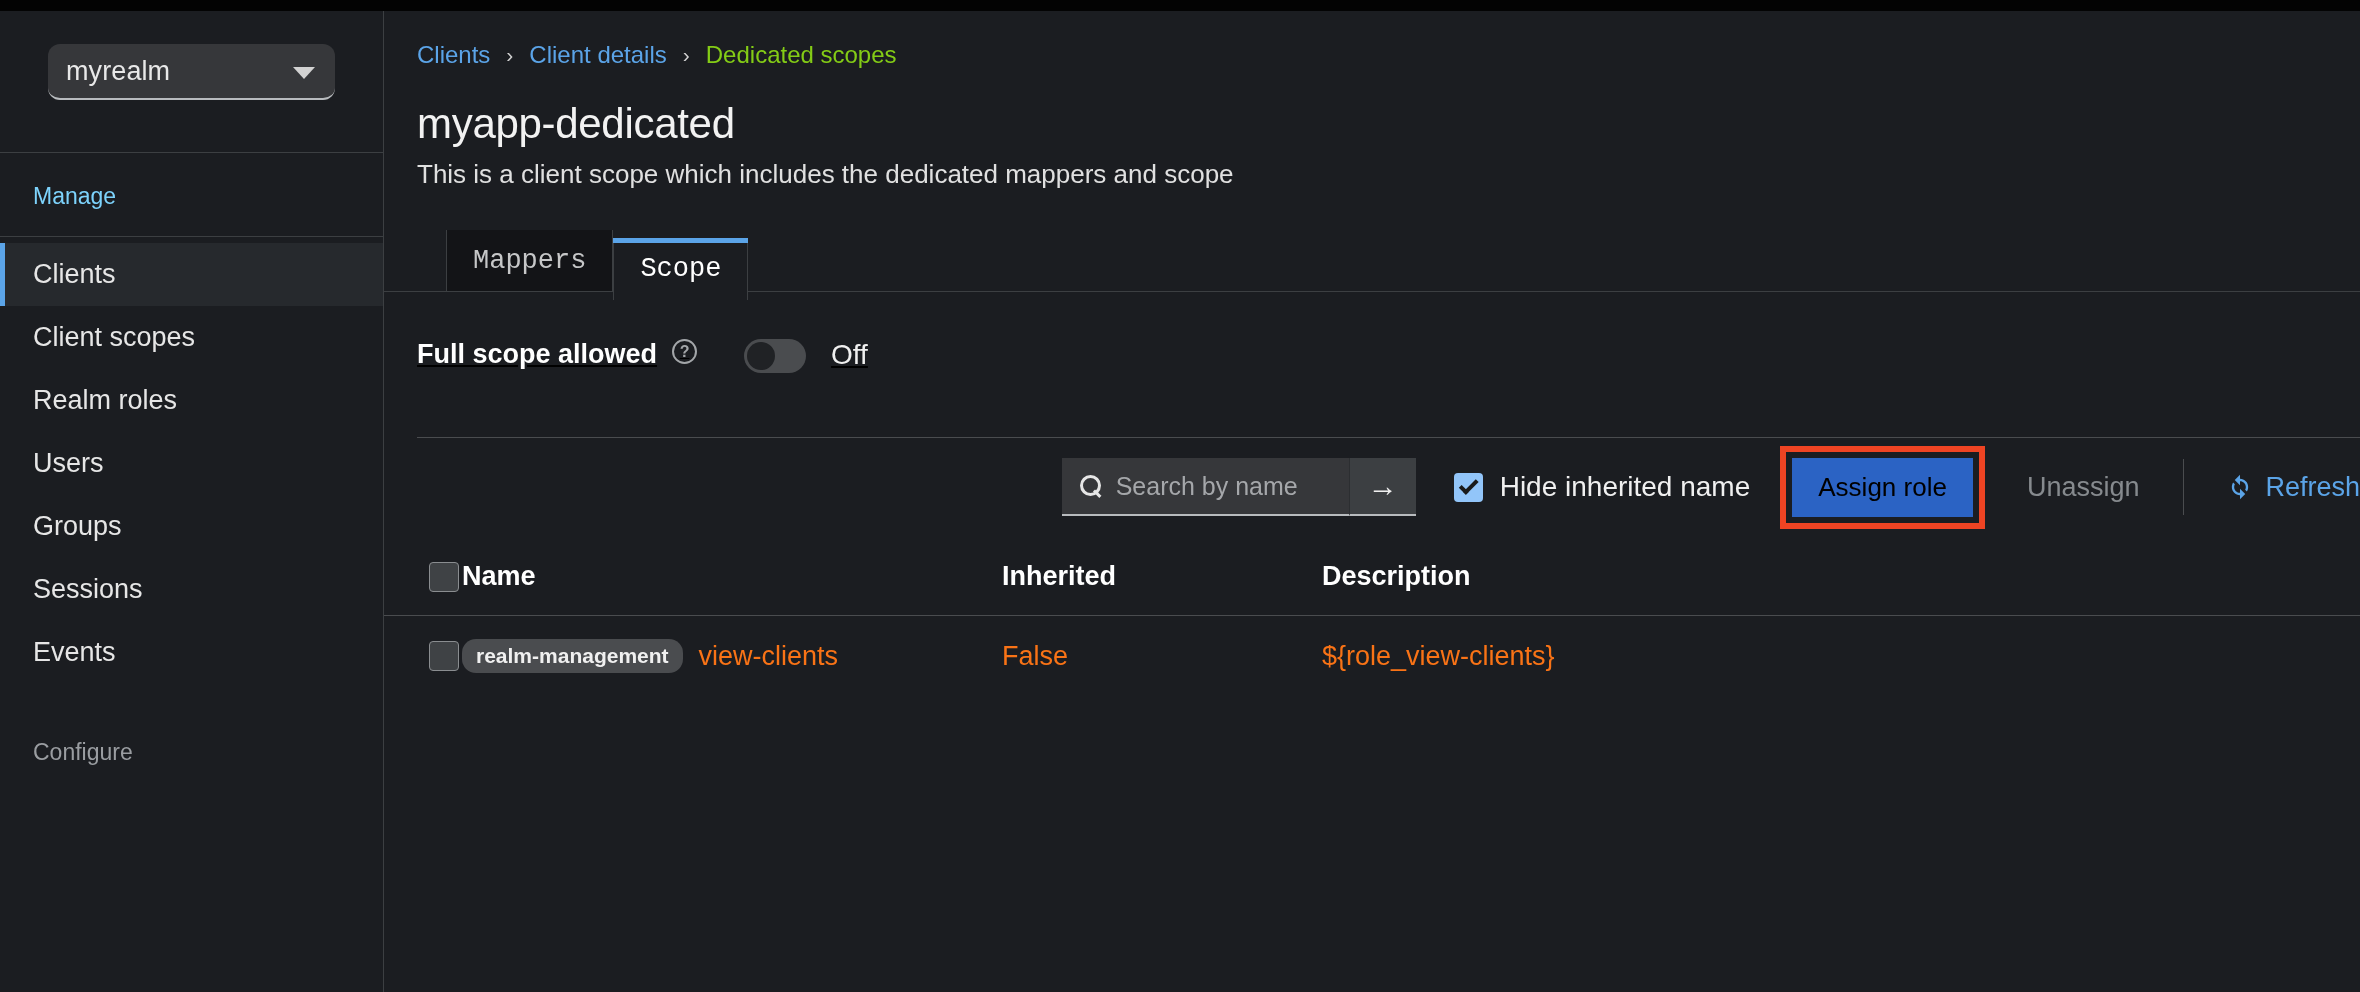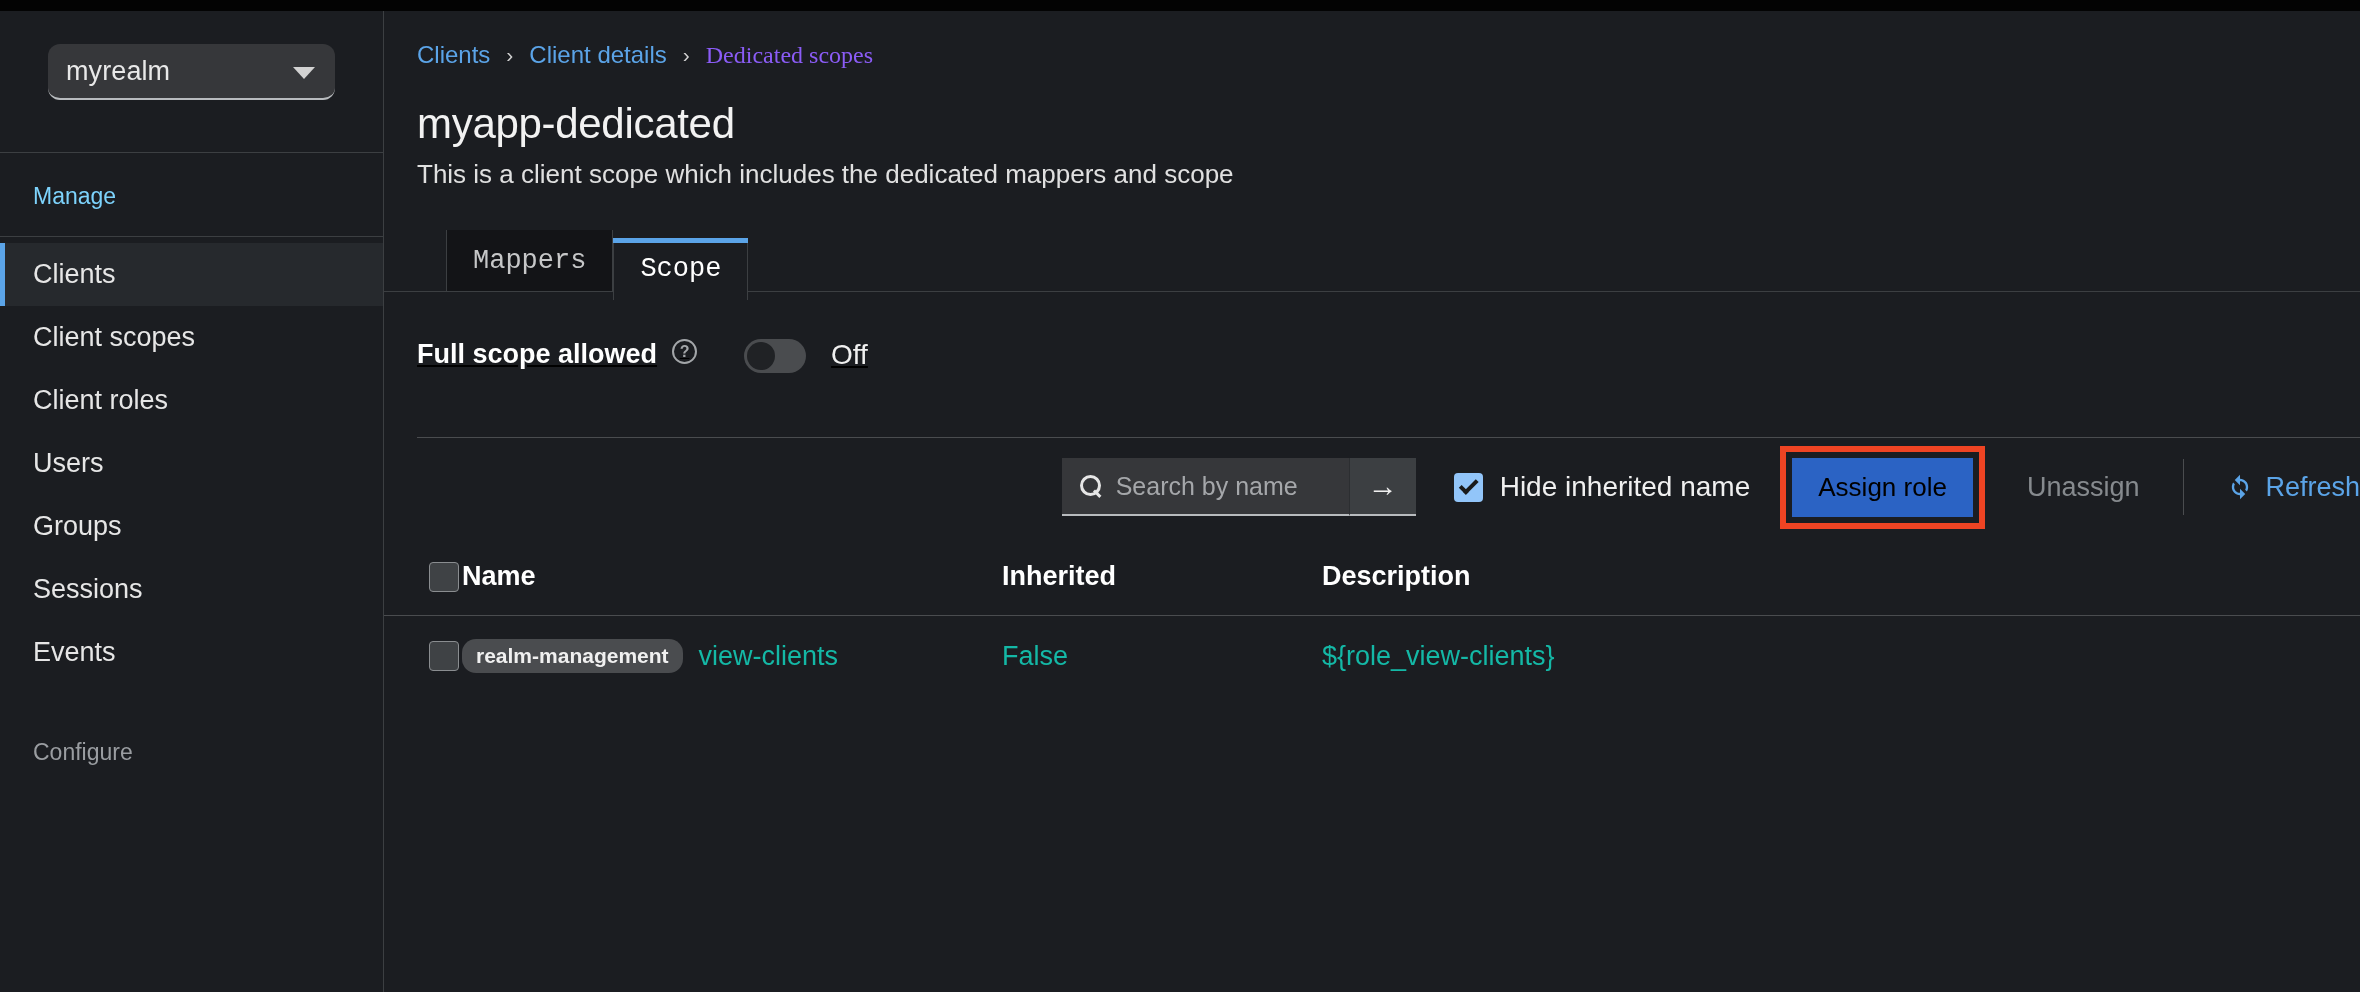--- a/index.html
+++ b/index.html
@@ -76,21 +76,21 @@
 
   .breadcrumb {
     display: flex; align-items: center;
     padding: 30px 0 0 33px;
     font-size: 24px;
   }
   .bc-link { color: #5ba4e8; cursor: pointer; }
   .bc-sep {
     color: #d2d2d2; margin: 0 16px; font-size: 21px;
   }
-  .bc-current { color: #8b5cf6; font-family: Liberation Serif, serif; }
+  .bc-current { color: #84cc16; }
 
   .page-title {
     padding: 31px 0 0 33px;
     color: #f2f2f2; font-size: 42px; font-weight: 400;
     letter-spacing: -0.3px;
   }
   .page-sub {
     padding: 11px 0 0 33px;
     color: #e0e0e0; font-size: 26px;
   }
@@ -275,21 +275,21 @@
   .col-check { width: 78px; padding-left: 45px; flex: none; }
   .col-name { width: 540px; flex: none; display: flex; align-items: center; }
   .col-inherited { width: 320px; flex: none; }
   .col-desc { flex: 1; }
   .box-cb {
     width: 30px; height: 30px; border-radius: 4px;
     background: #3f4245; border: 1px solid #8a8d90;
     cursor: pointer;
   }
   .th { color: #ffffff; font-size: 27px; font-weight: bold; }
-  .td { color: #14b8a6; font-size: 27px; }
+  .td { color: #f97316; font-size: 27px; }
   .badge {
     background: #4a4c4f; color: #f0f0f0;
     font-size: 21px; font-weight: bold;
     border-radius: 14px;
     padding: 5px 14px;
     margin-right: 16px;
     white-space: nowrap;
   }
 </style>
 </head>
@@ -313,21 +313,21 @@
     <div class="sb-sep"></div>
 
     <div class="nav-list">
       <div class="nav-item active">
         <span>Clients</span>
       </div>
       <div class="nav-item">
         <span>Client scopes</span>
       </div>
       <div class="nav-item">
-        <span>Client roles</span>
+        <span>Realm roles</span>
       </div>
       <div class="nav-item">
         <span>Users</span>
       </div>
       <div class="nav-item">
         <span>Groups</span>
       </div>
       <div class="nav-item">
         <span>Sessions</span>
       </div>

